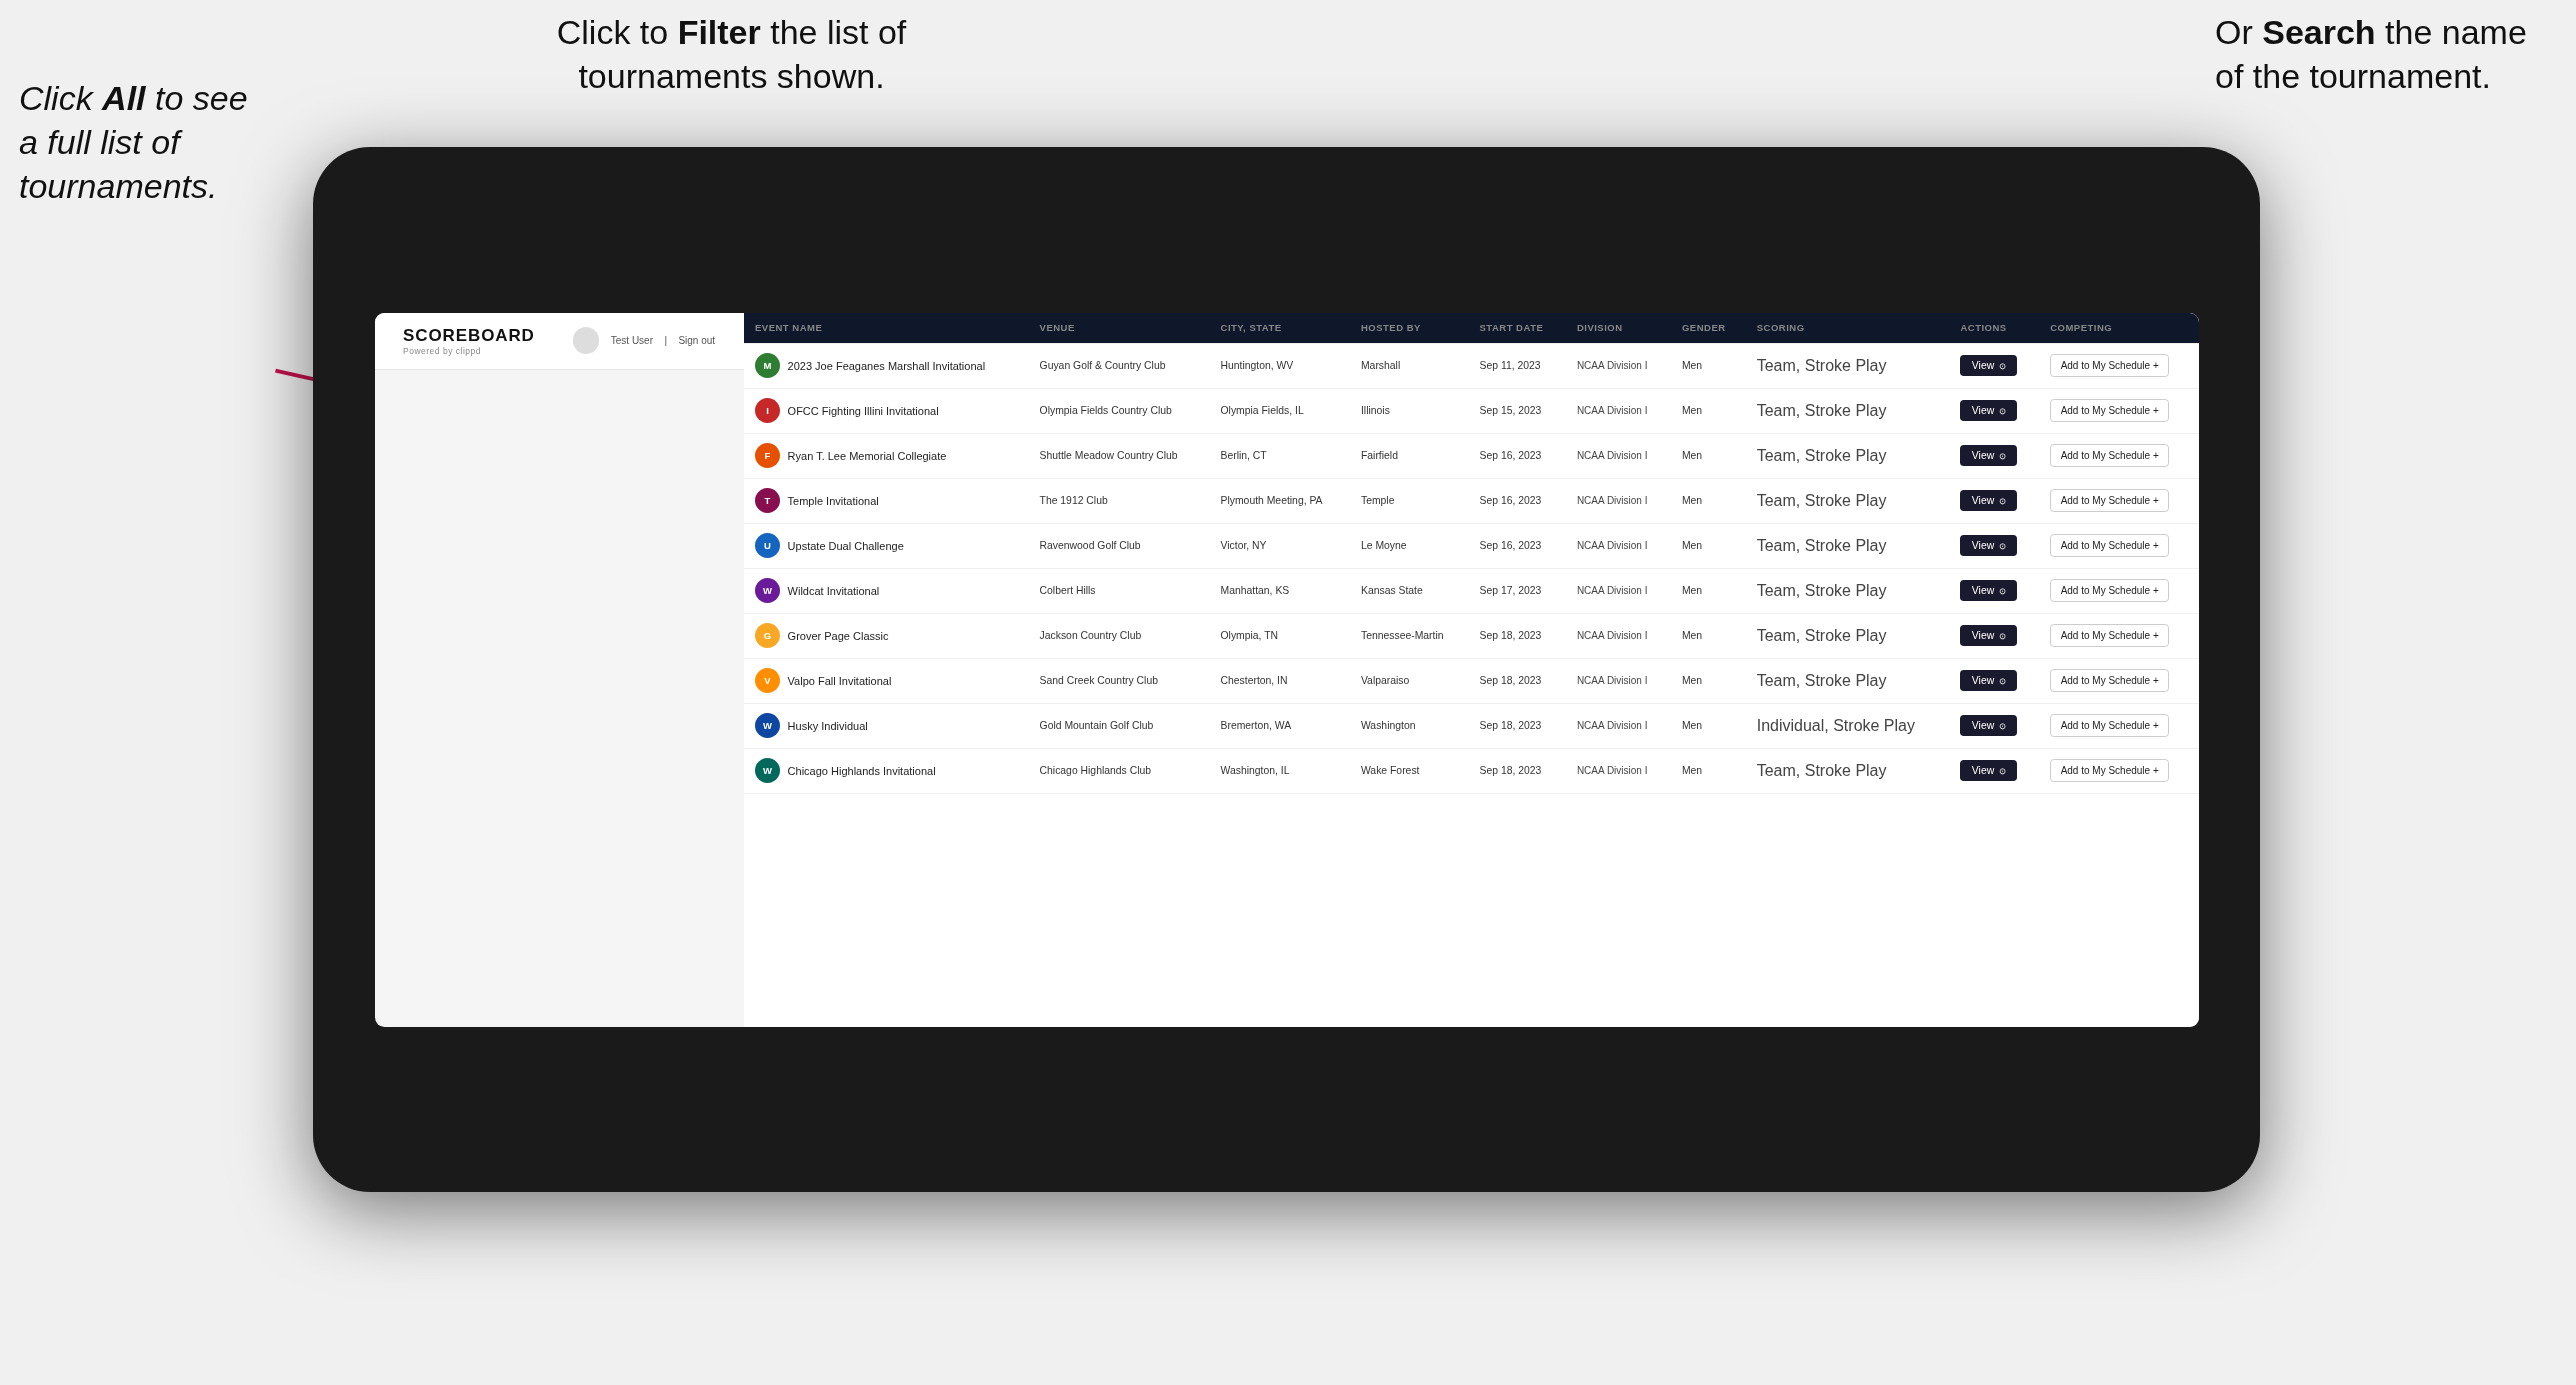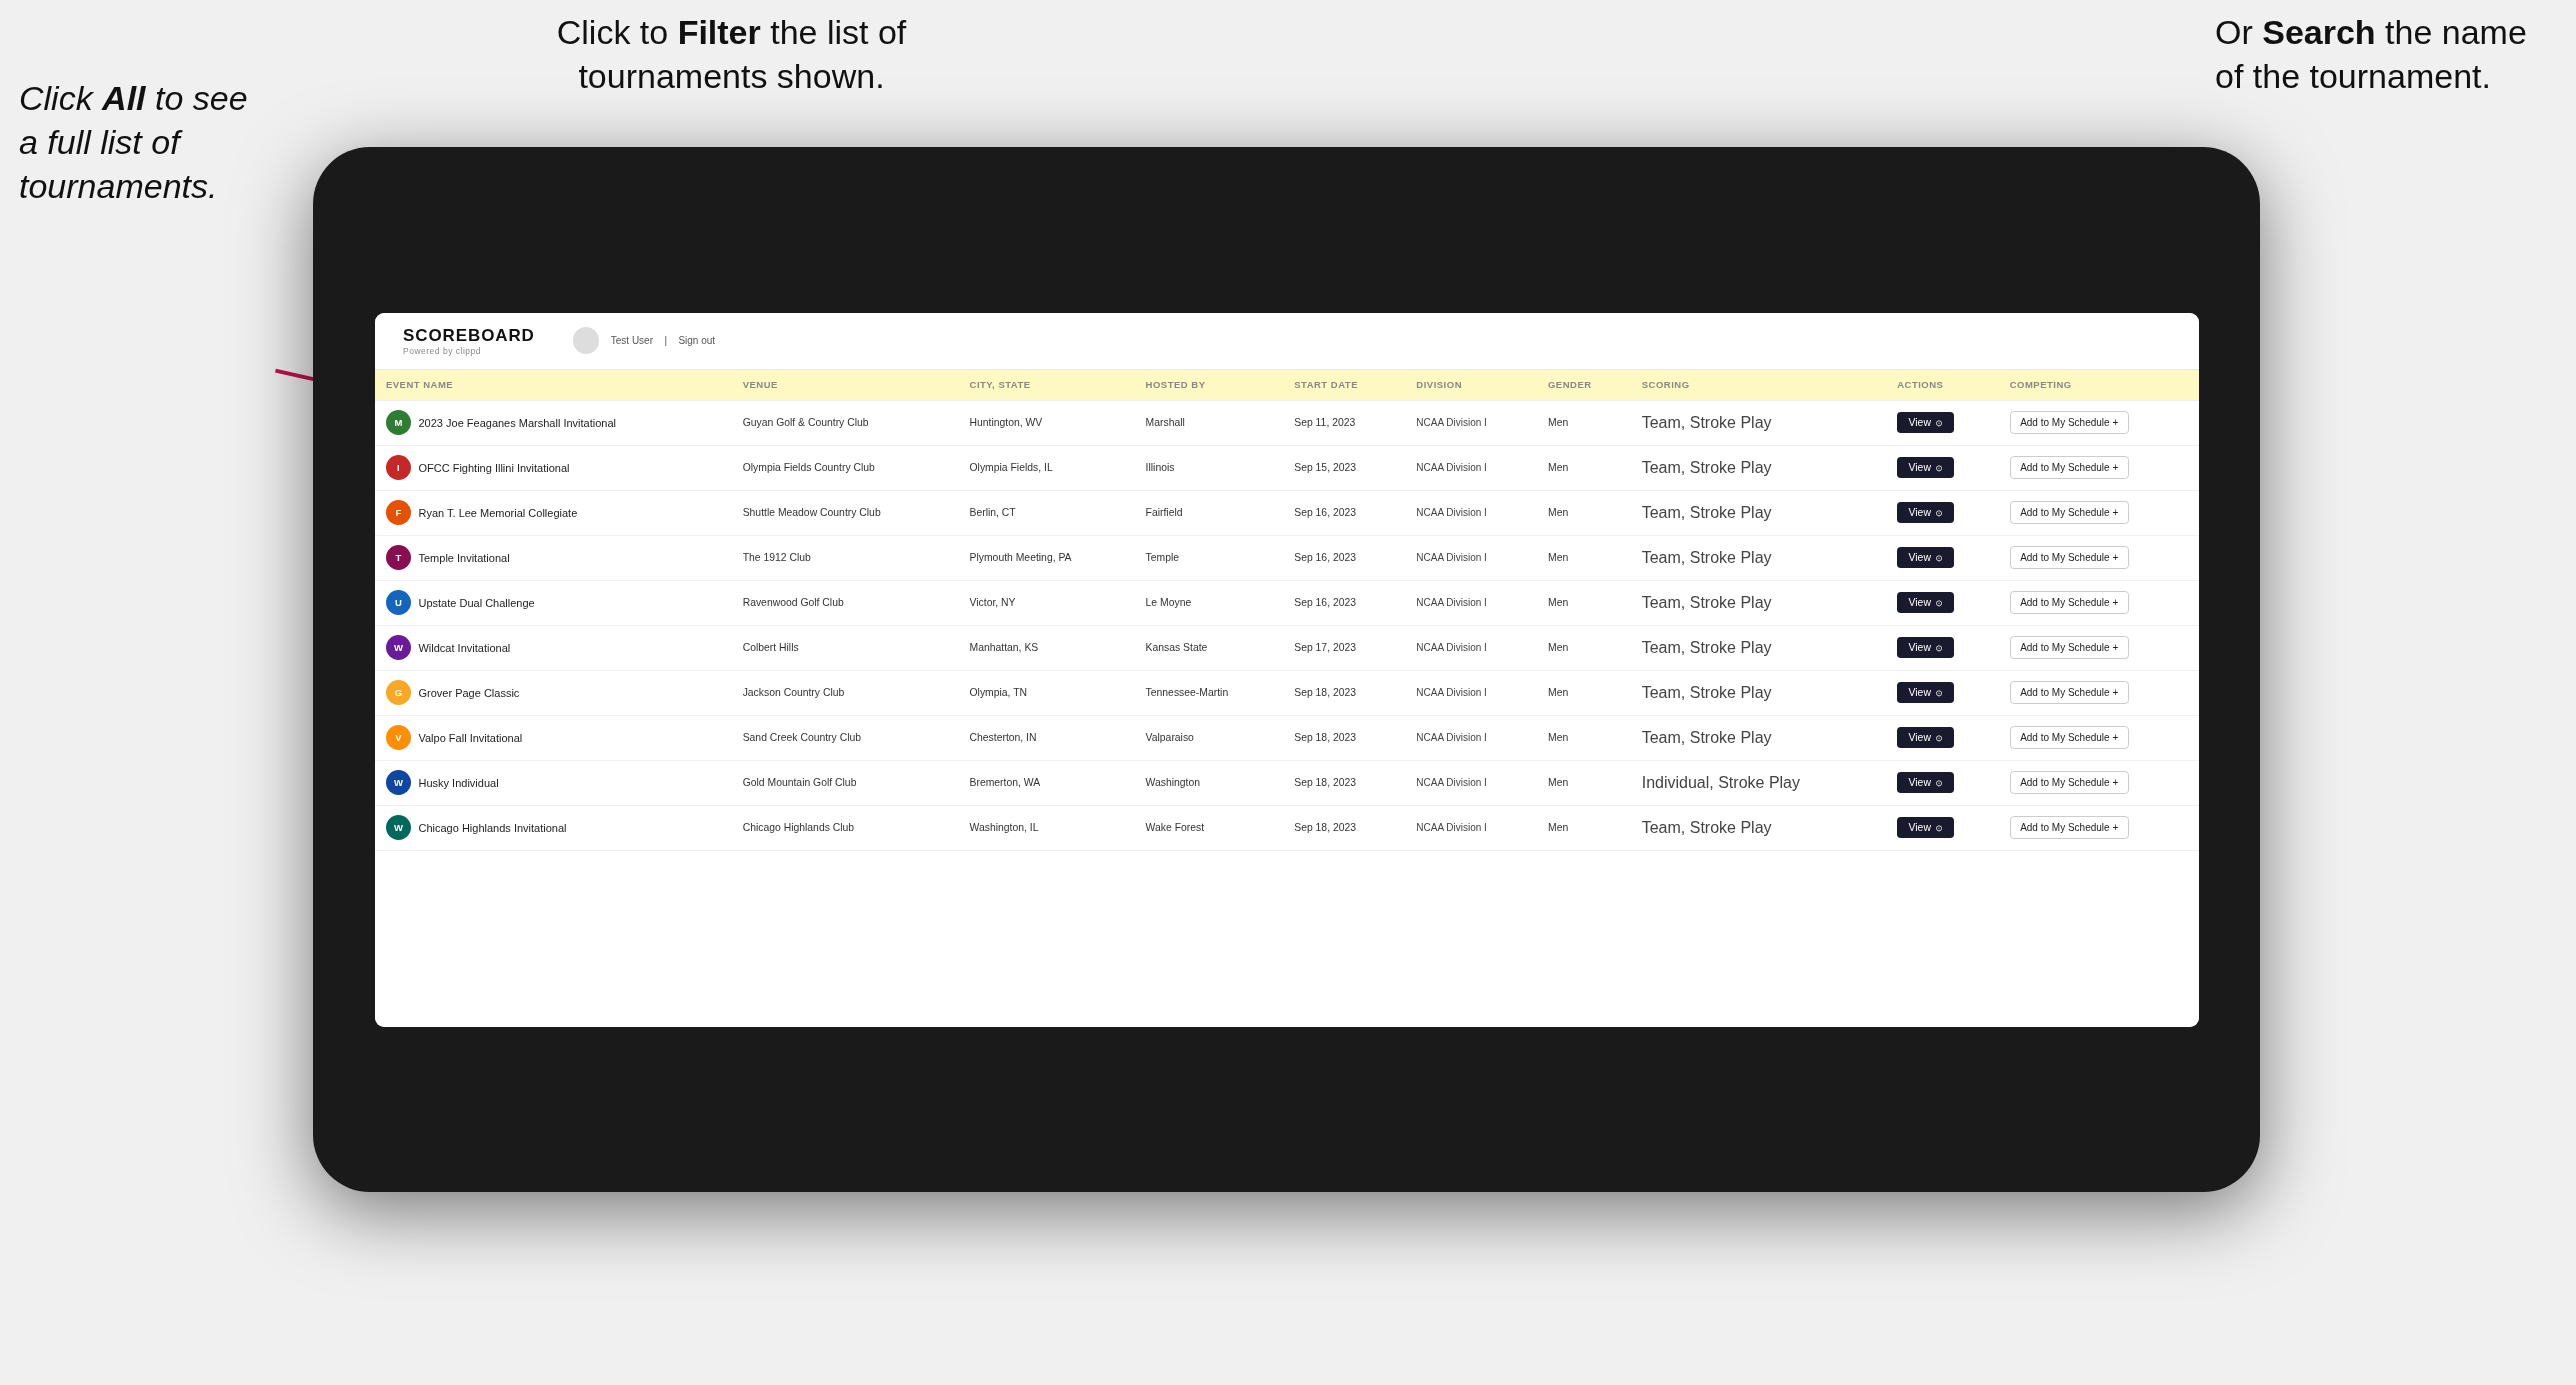--- a/index.html
+++ b/index.html
@@ -61,21 +61,21 @@
       align-items: center;
       justify-content: center;
     }
     .tablet-screen {
       width: 1824px;
       height: 714px;
       background: #f5f5f5;
       border-radius: 9.5px;
       overflow: hidden;
       display: flex;
-      flex-direction: column;
+      flex-direction: row;
     }
 
     
     .top-nav {
       background: white;
       height: 57px;
       display: flex;
       align-items: center;
       padding: 0 28.5px;
       border-bottom: 0.9px solid #e5e5e5;
@@ -196,21 +196,21 @@
     }
     thead th {
       font-size: 9.5px;
       font-weight: 700;
       color: #888;
       text-transform: uppercase;
       letter-spacing: 0.5px;
       padding: 9.5px 11.4px;
       text-align: left;
       border-bottom: 0.9px solid #eee;
-      background: #fef9c3;
+      background: #0f172a;
       white-space: nowrap;
     }
     tbody tr {
       border-bottom: 0.9px solid #f0f0f0;
     }
     tbody td {
       padding: 9.5px 11.4px;
       font-size: 10.4px;
       color: #333;
       vertical-align: middle;

